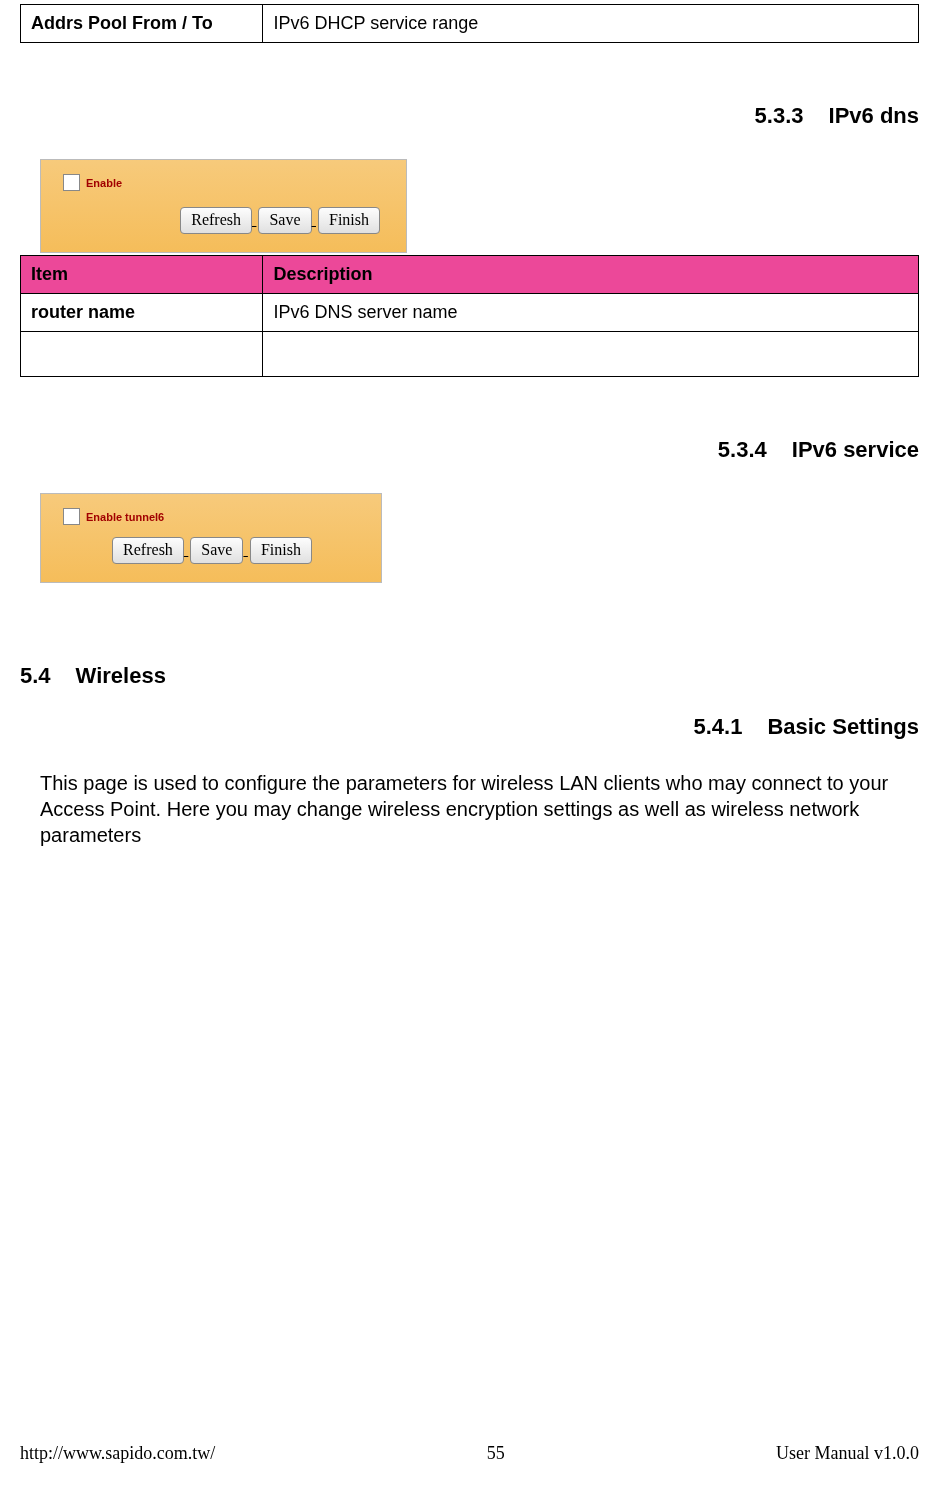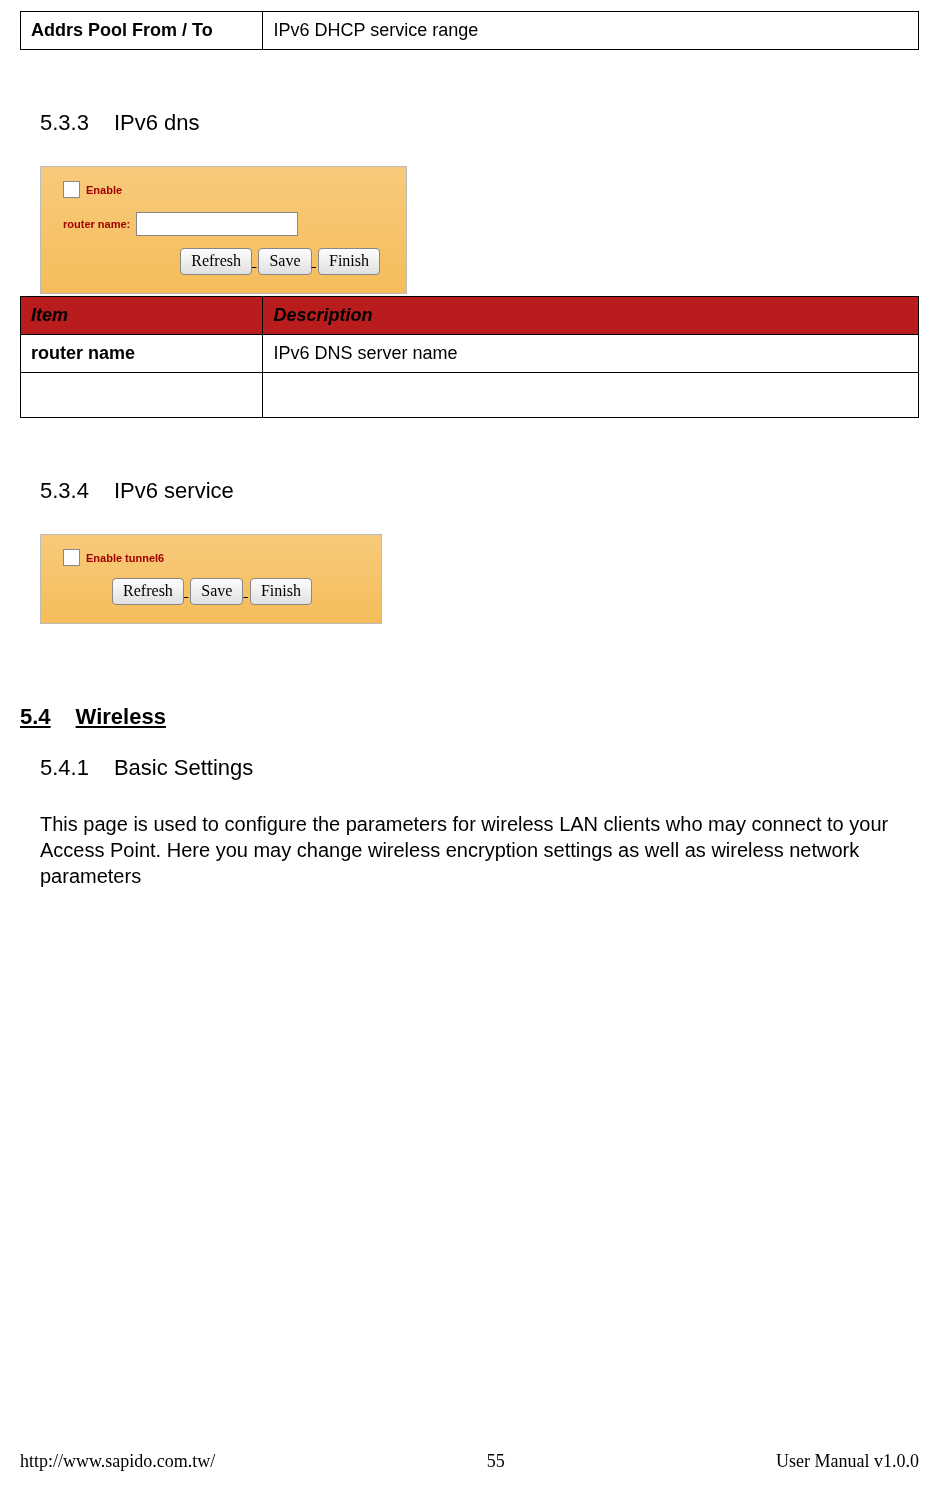--- a/index.html
+++ b/index.html
@@ -5,45 +5,45 @@
   body {
     font-family: Arial, sans-serif;
     margin: 0;
     padding: 0;
     width: 939px;
     height: 1500px;
     position: relative;
     color: #000;
   }
   .page-content {
-    padding: 7px 20px;
+    padding: 0 20px;
   }
   table.def-table {
     border-collapse: collapse;
     width: 100%;
     margin-bottom: 60px;
   }
   table.def-table td {
     border: 1px solid #000;
     padding: 8px 10px;
     font-size: 18px;
   }
   table.def-table td.key {
     width: 27%;
     font-weight: bold;
   }
   table.def-table td.header {
-    background: #b91c1c;
-    font-weight: bold;
-    font-style: italic;
+    background: #ec4899;
+    font-weight: bold;
   }
   .section-heading {
-    font-weight: normal;
+    font-weight: bold;
     font-size: 22px;
     margin: 40px 0 30px 20px;
+    text-align: right;
   }
   .section-heading .num {
     margin-right: 25px;
   }
   .top-heading {
     font-weight: bold;
     font-size: 22px;
     margin: 40px 0 20px 0;
   }
   .top-heading .num {
@@ -106,21 +106,21 @@
     border-radius: 4px;
     background: linear-gradient(#fdfdfd, #e0e0e0);
     margin-left: 2px;
   }
   .ui-box-dns { width: 365px; }
   .ui-box-dns .btn-row { margin-right: 4px; }
   .ui-box-tunnel { width: 340px; }
   .ui-box-tunnel .btn-row { text-align: center; margin-top: 8px; }
   .footer {
     position: absolute;
-    bottom: 28px;
+    bottom: 36px;
     left: 20px;
     right: 20px;
     display: flex;
     justify-content: space-between;
     font-size: 18px;
     font-family: "Times New Roman", serif;
   }
   .footer .center { flex: 1; text-align: center; }
   .empty-row td { height: 28px; }
 </style>
@@ -144,24 +144,20 @@
     <span class="num">5.3.3</span><span>IPv6 dns</span>
   </div>
 
   
   <div class="ui-box ui-box-dns">
     <div class="ui-inner">
       <div class="ui-label">
         <span class="chk"></span>
         <span>Enable</span>
       </div>
-      <div class="field-row">
-        <span class="ui-label" style="font-weight:bold;">router name:</span>
-        <span class="txt-input"></span>
-      </div>
       <div class="btn-row">
         <span class="btn">Refresh</span>
         <span class="btn">Save</span>
         <span class="btn">Finish</span>
       </div>
     </div>
   </div>
 
   
   <table class="def-table" style="margin-top:2px;">
@@ -195,21 +191,21 @@
       </div>
       <div class="btn-row">
         <span class="btn">Refresh</span>
         <span class="btn">Save</span>
         <span class="btn">Finish</span>
       </div>
     </div>
   </div>
 
   
-  <div class="top-heading" style="margin-top:80px;text-decoration:underline;">
+  <div class="top-heading" style="margin-top:80px;">
     <span class="num">5.4</span><span>Wireless</span>
   </div>
 
   
   <div class="section-heading" style="margin-top:25px;">
     <span class="num">5.4.1</span><span>Basic Settings</span>
   </div>
 
   <div class="body-text">This page is used to configure the parameters for wireless LAN clients who may connect to your Access Point. Here you may change wireless encryption settings as well as wireless network parameters</div>
 

